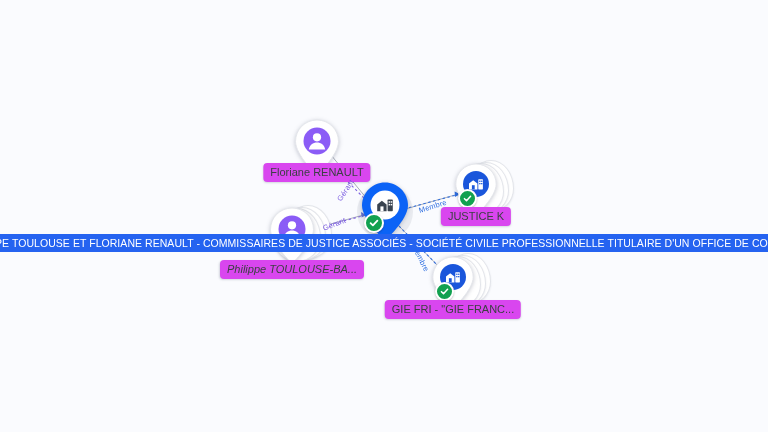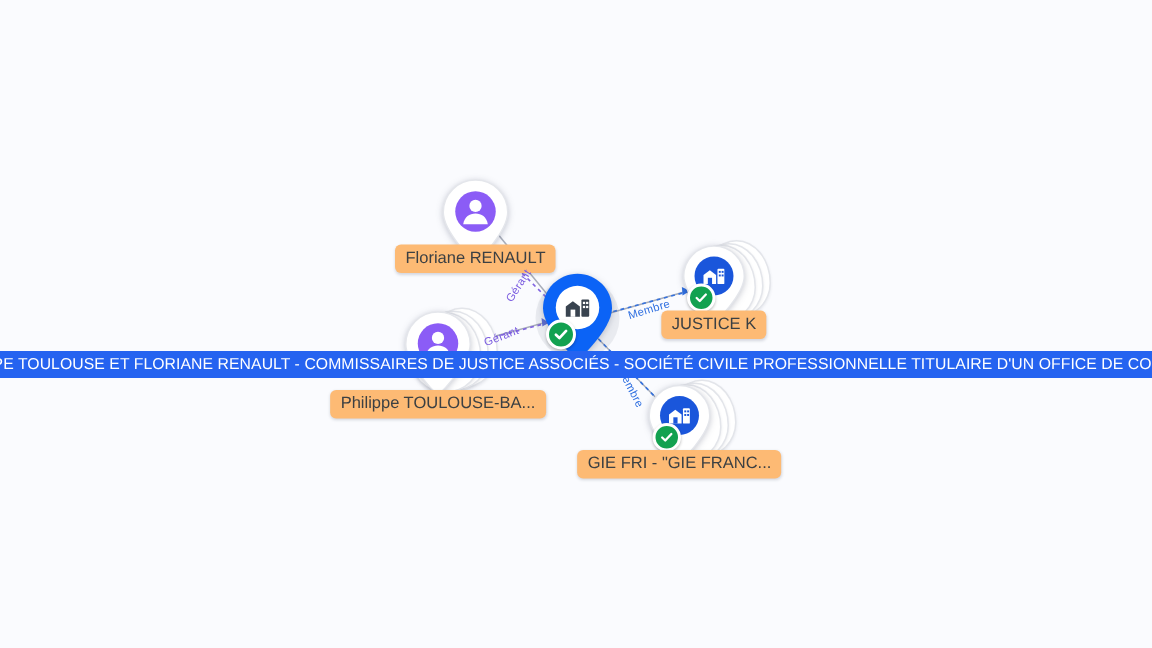--- a/index.html
+++ b/index.html
@@ -46,21 +46,21 @@
     border:2px solid #ffffff;
     display:flex;align-items:center;justify-content:center;
     color:#fff;
     box-shadow:0 1px 2px rgba(0,0,0,.25);
   }
   .badge svg{display:block;}
 
   .node-label{
     position:absolute;
     transform:translate(-50%,0);
-    background:#fdba74;
+    background:#d946ef;
     color:#3c4043;
     border-radius:4px;
     padding:3px 7px 4px 7px;
     font-size:11px;
     line-height:12px;
     white-space:nowrap;
     box-shadow:0 1px 2px rgba(40,50,80,.18);
   }
 
   
@@ -133,21 +133,21 @@
     <div class="stack" style="width:46px;height:52px;margin-left:10px;margin-top:-2px;"></div>
     <div class="stack" style="width:46px;height:52px;margin-left:5px;margin-top:-1px;"></div>
     <div class="pin-wrap">
       <svg class="teardrop" width="46" height="58" viewBox="0 0 46 58">
         <path d="M23 1 C11 1 1.5 10.5 1.5 22.5 C1.5 36 23 56.5 23 56.5 C23 56.5 44.5 36 44.5 22.5 C44.5 10.5 35 1 23 1 Z" fill="#ffffff" stroke="#e4e6eb" stroke-width="1"></path>
         <circle cx="23" cy="22" r="13.5" fill="#8b5cf6"></circle>
         <circle cx="23" cy="18.3" r="4.1" fill="#ffffff"></circle>
         <path d="M14.8 30.5 C15.6 25.6 19 23.4 23 23.4 C27 23.4 30.4 25.6 31.2 30.5 Z" fill="#ffffff"></path>
       </svg>
     </div>
-    <div class="node-label" style="left:0px;top:24px;">Philippe TOULOUSE-BA...</div>
+    <div class="node-label" style="left:0px;top:24px;font-style:italic;">Philippe TOULOUSE-BA...</div>
   </div>
 
   <div class="node" style="left:476px;top:190px;">
     <div class="stack" style="width:44px;height:50px;margin-left:15px;margin-top:-4px;"></div>
     <div class="stack" style="width:44px;height:50px;margin-left:10px;margin-top:-2px;"></div>
     <div class="stack" style="width:44px;height:50px;margin-left:5px;margin-top:-1px;"></div>
     <div class="pin-wrap">
       <svg class="teardrop" width="44" height="54" viewBox="0 0 44 54">
         <path d="M22 1 C10.8 1 1.8 10 1.8 21.2 C1.8 33.8 22 52.5 22 52.5 C22 52.5 42.2 33.8 42.2 21.2 C42.2 10 33.2 1 22 1 Z" fill="#ffffff" stroke="#e4e6eb" stroke-width="1"></path>
         <circle cx="22" cy="21" r="13" fill="#1a56db"></circle>

